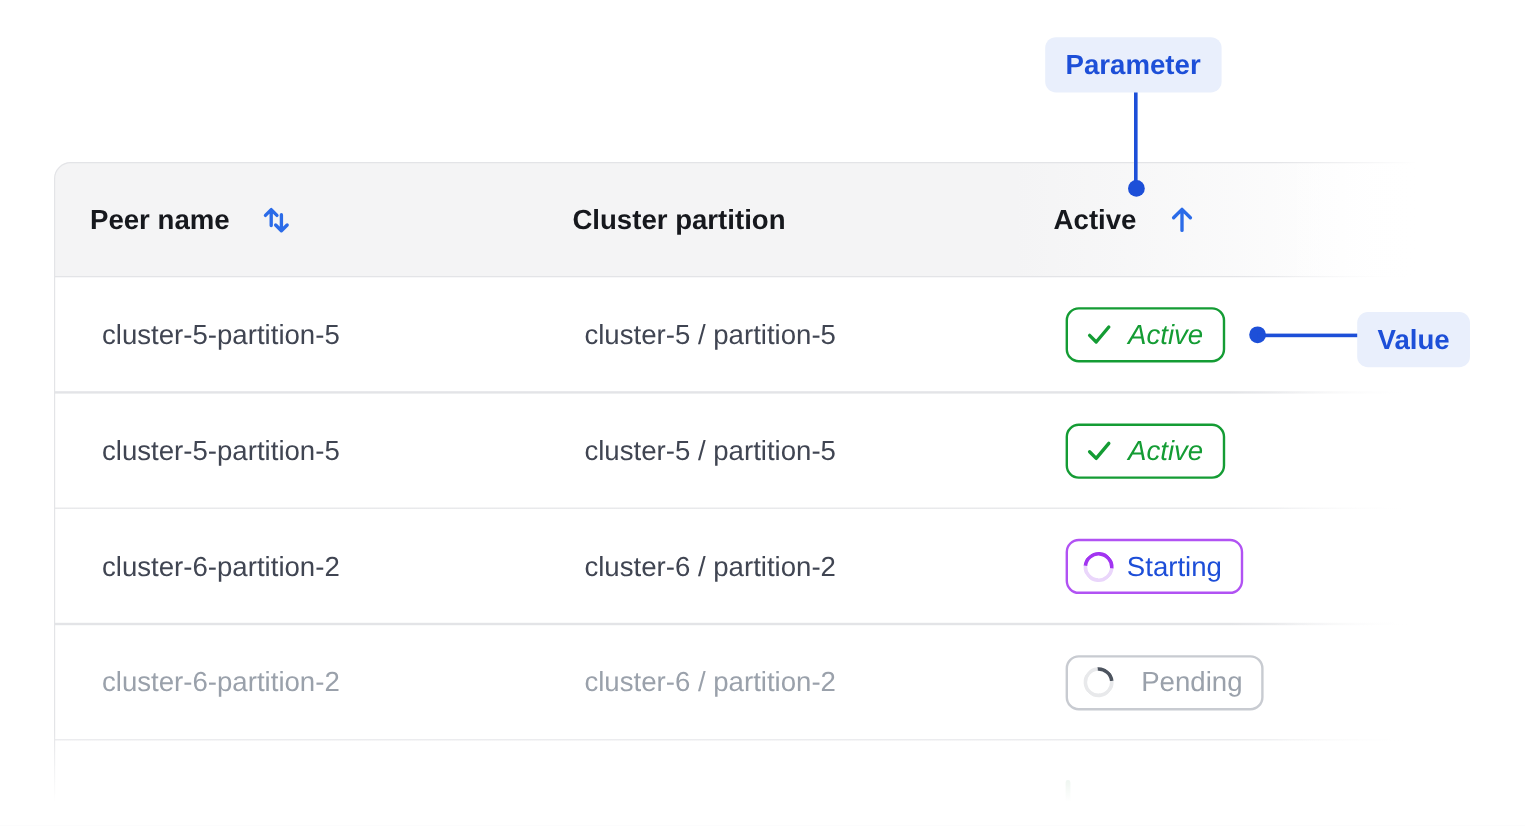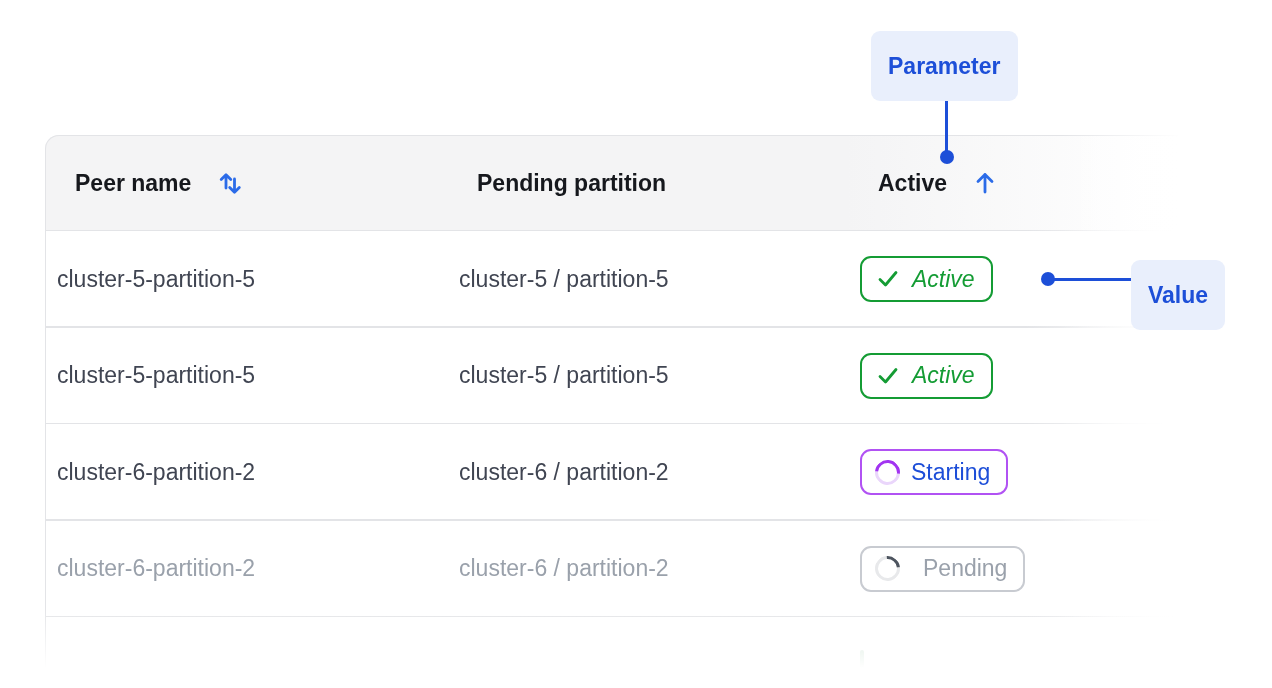--- a/index.html
+++ b/index.html
@@ -26,21 +26,21 @@
     grid-template-columns:402px 401px 1fr;align-items:center;
   }
   .thead::after,.trow::after{
     content:"";position:absolute;left:0;right:6px;bottom:0;height:1.5px;
     background:linear-gradient(to right,#e3e4e7 0%,#e3e4e7 86%,rgba(227,228,231,0) 99%);
   }
   .hcell{
     display:flex;align-items:center;gap:25px;padding-left:30px;
     font-size:23px;font-weight:700;color:#16181d;
   }
-  .cell{padding-left:12px;font-size:23px;color:#404552;}
+  .cell{padding-left:40px;font-size:23px;color:#404552;}
   .row-muted .cell{color:#9aa1ab;}
 
   .sort-icon{display:inline-flex;cursor:pointer;}
 
   
   .badge{
     display:inline-flex;align-items:center;gap:11px;height:46px;
     padding:0 16px 0 13px;border-radius:11px;border:2px solid;background:#fff;
     font-size:23px;font-weight:500;box-sizing:border-box;
   }
@@ -64,21 +64,21 @@
     position:absolute;top:0;bottom:0;right:0;width:130px;z-index:6;pointer-events:none;
     background:linear-gradient(to right,rgba(255,255,255,0),#ffffff 92%);
   }
   .fade-bottom{
     position:absolute;left:-2px;right:-2px;bottom:0;height:80px;z-index:7;pointer-events:none;
     background:linear-gradient(to bottom,rgba(255,255,255,0),#ffffff 75%);
   }
 
   
   .pill{
-    position:absolute;z-index:10;height:38px;line-height:38px;padding:16px 17px;
+    position:absolute;z-index:10;height:38px;line-height:38px;padding:4px 17px;
     border-radius:9px;background:#e9effc;color:#1d4fd8;font-size:23px;font-weight:600;
   }
   .conn-line{position:absolute;z-index:9;background:#1d4fd8;}
   .conn-dot{position:absolute;z-index:9;width:14px;height:14px;border-radius:50%;background:#1d4fd8;}
 </style>
 </head>
 <body>
 
 <div class="canvas">
 
@@ -88,21 +88,21 @@
       <div class="hcell">
         <span>Peer name</span>
         <span class="sort-icon">
           <svg width="28" height="28" viewBox="0 0 28 28" fill="none">
             <path d="M10 19V6M5.2 10.5 10 5.7l4.8 4.8" stroke="#2b6be8" stroke-width="2.8" stroke-linecap="round" stroke-linejoin="round"></path>
             <path d="M18.5 10v13M13.7 18.5l4.8 4.8 4.8-4.8" stroke="#2b6be8" stroke-width="2.8" stroke-linecap="round" stroke-linejoin="round"></path>
           </svg>
         </span>
       </div>
       <div class="hcell">
-        <span>Pending partition</span>
+        <span>Cluster partition</span>
       </div>
       <div class="hcell">
         <span>Active</span>
         <span class="sort-icon">
           <svg width="26" height="26" viewBox="0 0 26 26" fill="none">
             <path d="M13 22V4.5M6 11.5 13 4.5l7 7" stroke="#2b6be8" stroke-width="2.8" stroke-linecap="round" stroke-linejoin="round"></path>
           </svg>
         </span>
       </div>
     </div>

